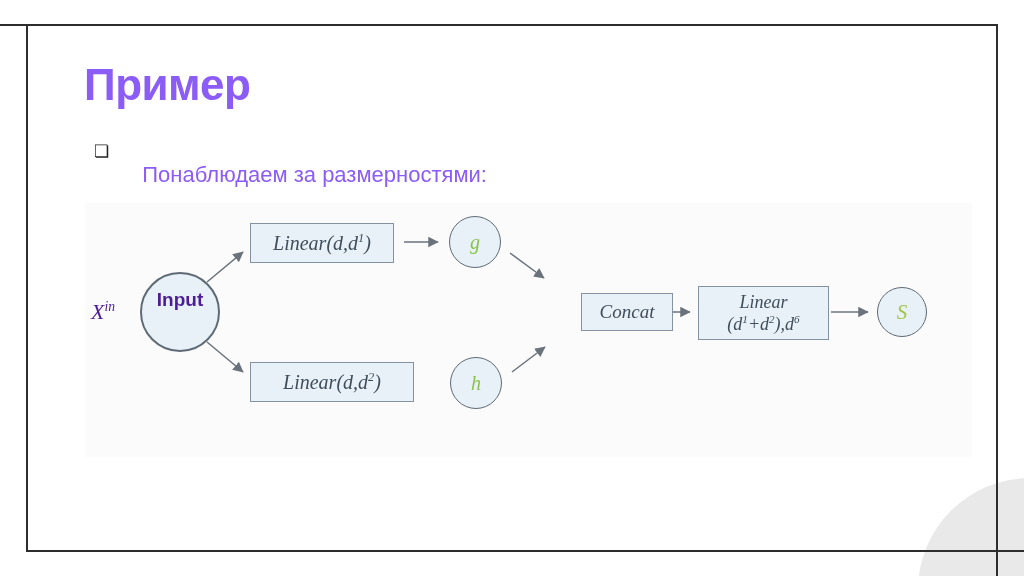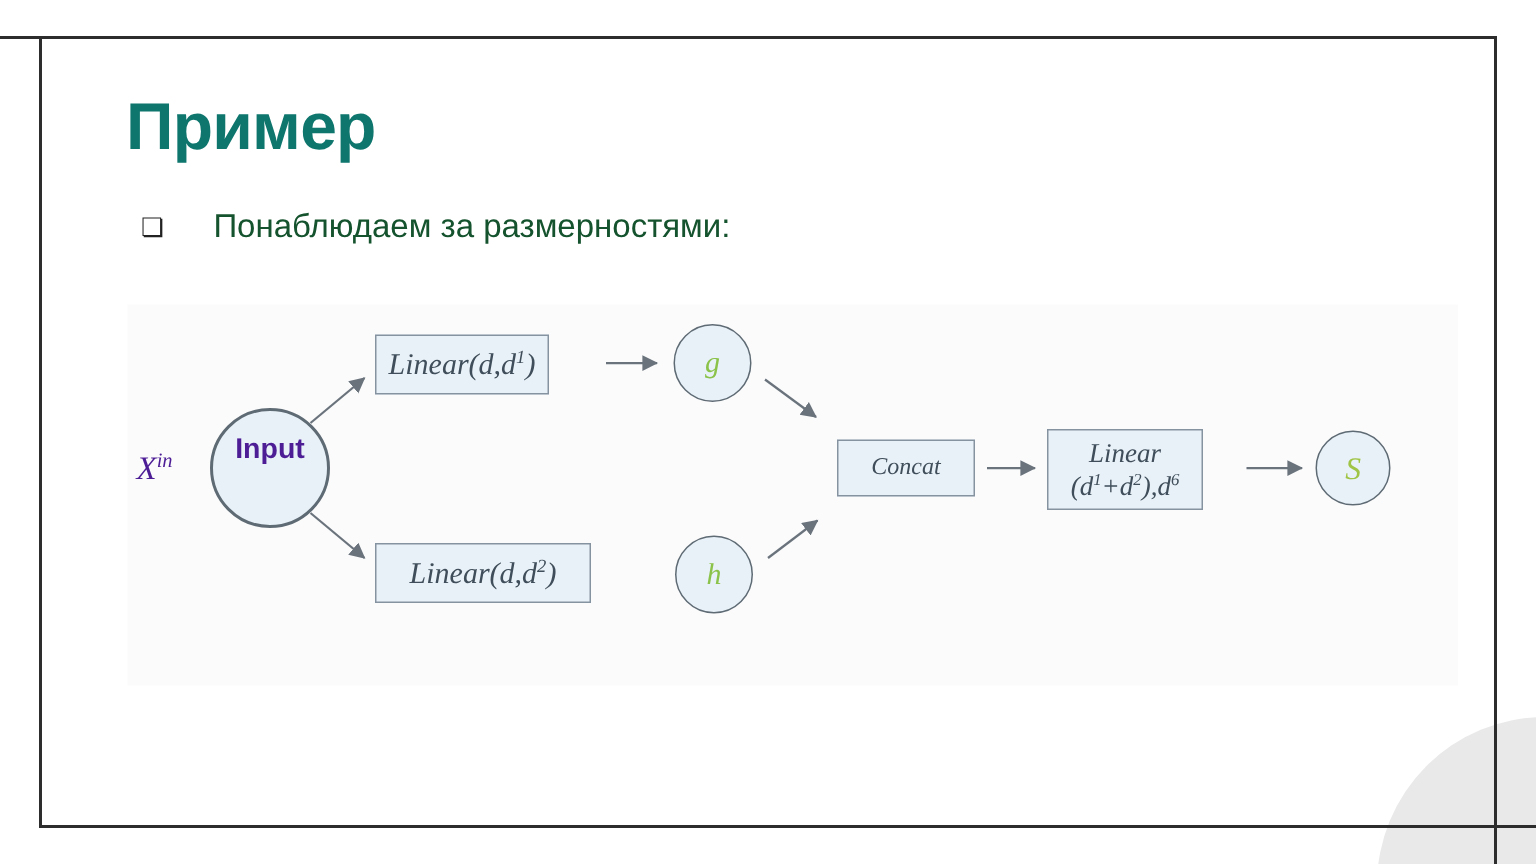--- a/index.html
+++ b/index.html
@@ -14,49 +14,49 @@
   
   .frame-line{position:absolute;background:#2d2d2d;z-index:5;}
   .frame-top{left:0;top:24px;width:998px;height:2px;}
   .frame-left{left:26px;top:24px;width:2px;height:528px;}
   .frame-right{left:996px;top:24px;width:2px;height:552px;}
   .frame-bottom{left:26px;top:550px;width:998px;height:2px;}
 
   .slide{position:absolute;left:28px;top:26px;width:968px;height:524px;z-index:2;}
 
   .title{position:absolute;left:56px;top:34px;margin:0;font-size:44px;font-weight:700;
-       color:#0f766e;letter-spacing:-0.5px;}
+       color:#8b5cf6;letter-spacing:-0.5px;}
 
   .bullet-row{position:absolute;left:66px;top:112px;display:flex;align-items:flex-start;}
   .bullet-marker{font-size:17px;color:#222;margin-top:3px;}
-  .bullet-text{margin-left:33px;font-size:22px;color:#14532d;}
+  .bullet-text{margin-left:33px;font-size:22px;color:#8b5cf6;margin-top:24px;}
 
   
   .diagram{position:absolute;left:57px;top:177px;width:887px;height:254px;
        background:#fbfbfc;}
   .arrows{position:absolute;left:0;top:0;width:887px;height:254px;}
 
   .mathtext{font-family:"Liberation Serif",serif;font-style:italic;color:#3f4e5a;}
   sup{font-size:62%;}
 
   .xin{position:absolute;left:6px;top:96px;font-size:22px;color:#4c1d95;
        font-family:"Liberation Serif",serif;font-style:italic;}
 
   .node{position:absolute;display:flex;align-items:center;justify-content:center;
        box-sizing:border-box;}
   .box{background:#e9f1f8;border:1.5px solid #8593a0;}
   .circ{background:#e8f1f8;border:1.5px solid #5f6b74;border-radius:50%;}
 
   .input-node{left:55px;top:69px;width:80px;height:80px;border-width:2px;}
   .input-label{font-size:19px;font-weight:700;color:#4c1d95;transform:translateY(-12px);}
 
-  .linear1{left:165px;top:20px;width:116px;height:40px;font-size:20px;}
-  .linear2{left:165px;top:159px;width:144px;height:40px;font-size:20px;}
-  .concat{left:473px;top:90px;width:92px;height:38px;font-size:16px;}
-  .linear3{left:613px;top:83px;width:104px;height:54px;font-size:18px;text-align:center;
+  .linear1{left:165px;top:20px;width:144px;height:40px;font-size:20px;}
+  .linear2{left:165px;top:159px;width:164px;height:40px;font-size:20px;}
+  .concat{left:496px;top:90px;width:92px;height:38px;font-size:19px;}
+  .linear3{left:613px;top:83px;width:131px;height:54px;font-size:18px;text-align:center;
        line-height:1.25;align-items:center;}
 
   .g-node{left:364px;top:13px;width:52px;height:52px;}
   .h-node{left:365px;top:154px;width:52px;height:52px;}
   .s-node{left:792px;top:84px;width:50px;height:50px;}
   .green-letter{font-family:"Liberation Serif",serif;font-style:italic;
        font-size:20px;color:#8bc34a;}
   .s-node .green-letter{font-size:21px;color:#a0c546;}
 </style>
 </head>

